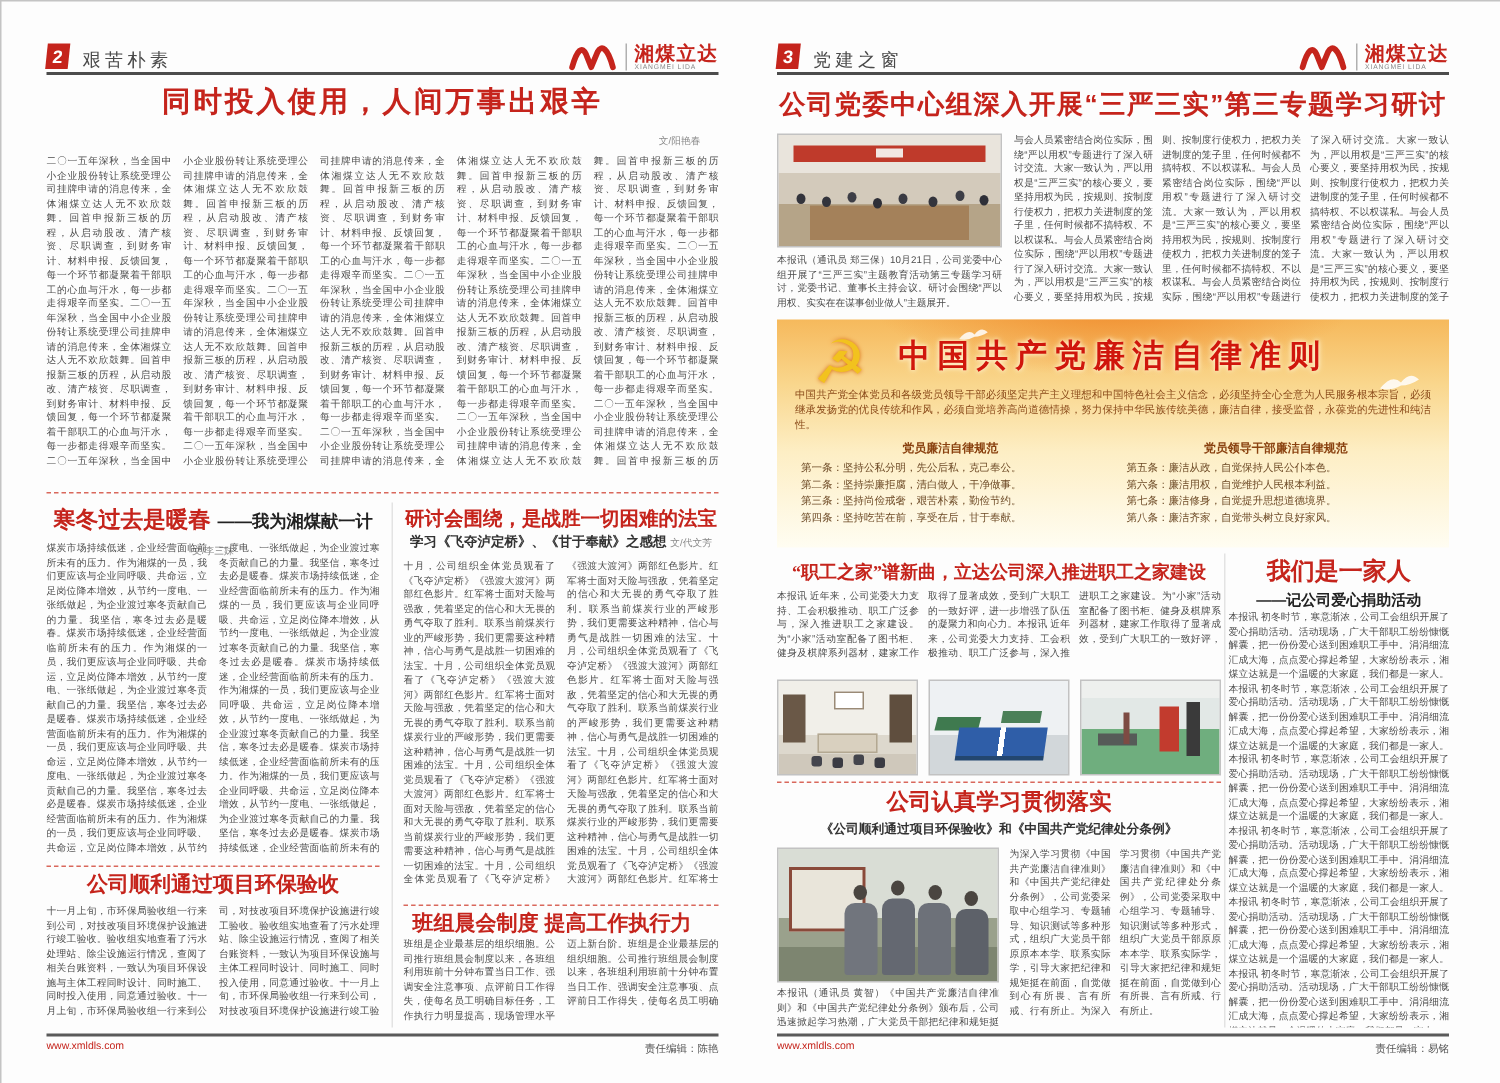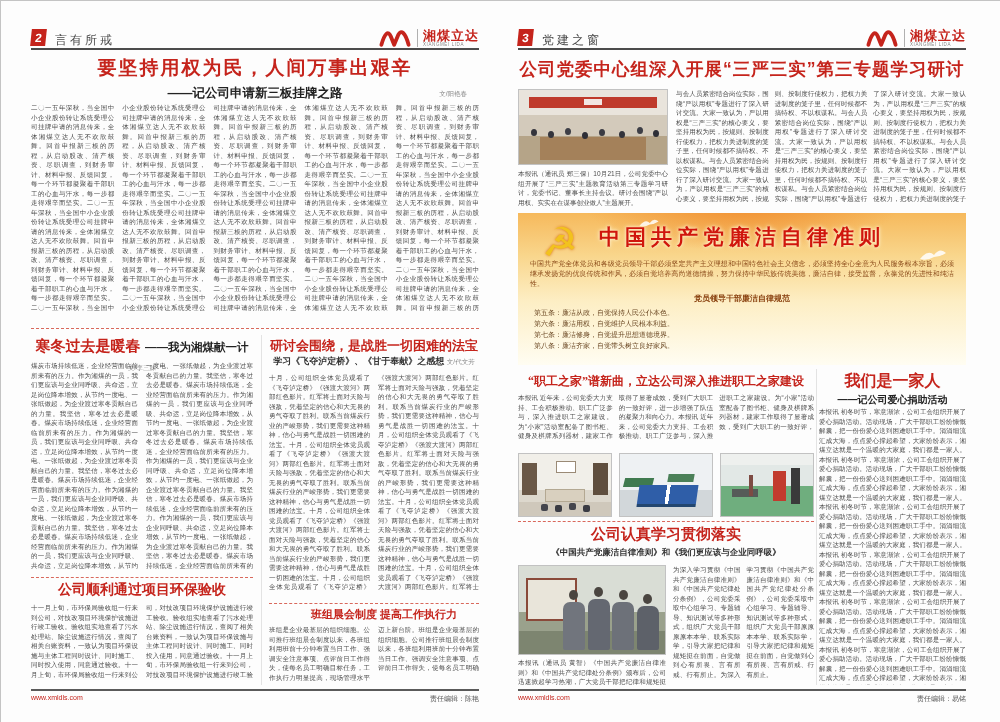--- a/index.html
+++ b/index.html
@@ -98,36 +98,35 @@
   .po-f4{left:81%;background:#5d6169;height:50%;}
 </style>
 </head>
 <body>
 
 <div class="sheet">
 
   <div class="page page-left">
     <div class="hdr">
       <div class="badge">2</div>
-      <div class="sec-title">言有所戒</div>
+      <div class="sec-title">艰苦朴素</div>
       <div class="logo">
         <svg width="34" height="22" viewBox="0 0 40 24">
           <path d="M4 20 C8 6 12 3 15 10 L19 20 L24 8 C27 2 32 5 36 20" fill="none" stroke="#c5241c" stroke-width="4.5" stroke-linecap="round" stroke-linejoin="round"></path>
         </svg>
         <div class="logo-div"></div>
         <div class="logo-txt">
           <span class="logo-cn">湘煤立达</span>
           <span class="logo-en">XIANGMEI LIDA</span>
         </div>
       </div>
     </div>
     <div class="hdr-rule"></div>
 
-    <div class="centered h-red" style="top:54px;font-size:19px;letter-spacing:2px;">要坚持用权为民，人间万事出艰辛</div>
-    <div class="centered" style="top:84px;font-size:12.5px;font-weight:bold;color:#222;">——记公司申请新三板挂牌之路</div>
+    <div class="centered h-red" style="top:54px;font-size:19px;letter-spacing:2px;">同时投入使用，人间万事出艰辛</div>
     <div class="author" style="position:absolute;top:89px;right:12px;">文/阳艳春</div>
     <div class="body-txt cols5" style="top:102px;left:0;right:0;height:218px;">二〇一五年深秋，当全国中小企业股份转让系统受理公司挂牌申请的消息传来，全体湘煤立达人无不欢欣鼓舞。回首申报新三板的历程，从启动股改、清产核资、尽职调查，到财务审计、材料申报、反馈回复，每一个环节都凝聚着干部职工的心血与汗水，每一步都走得艰辛而坚实。二〇一五年深秋，当全国中小企业股份转让系统受理公司挂牌申请的消息传来，全体湘煤立达人无不欢欣鼓舞。回首申报新三板的历程，从启动股改、清产核资、尽职调查，到财务审计、材料申报、反馈回复，每一个环节都凝聚着干部职工的心血与汗水，每一步都走得艰辛而坚实。二〇一五年深秋，当全国中小企业股份转让系统受理公司挂牌申请的消息传来，全体湘煤立达人无不欢欣鼓舞。回首申报新三板的历程，从启动股改、清产核资、尽职调查，到财务审计、材料申报、反馈回复，每一个环节都凝聚着干部职工的心血与汗水，每一步都走得艰辛而坚实。二〇一五年深秋，当全国中小企业股份转让系统受理公司挂牌申请的消息传来，全体湘煤立达人无不欢欣鼓舞。回首申报新三板的历程，从启动股改、清产核资、尽职调查，到财务审计、材料申报、反馈回复，每一个环节都凝聚着干部职工的心血与汗水，每一步都走得艰辛而坚实。二〇一五年深秋，当全国中小企业股份转让系统受理公司挂牌申请的消息传来，全体湘煤立达人无不欢欣鼓舞。回首申报新三板的历程，从启动股改、清产核资、尽职调查，到财务审计、材料申报、反馈回复，每一个环节都凝聚着干部职工的心血与汗水，每一步都走得艰辛而坚实。二〇一五年深秋，当全国中小企业股份转让系统受理公司挂牌申请的消息传来，全体湘煤立达人无不欢欣鼓舞。回首申报新三板的历程，从启动股改、清产核资、尽职调查，到财务审计、材料申报、反馈回复，每一个环节都凝聚着干部职工的心血与汗水，每一步都走得艰辛而坚实。二〇一五年深秋，当全国中小企业股份转让系统受理公司挂牌申请的消息传来，全体湘煤立达人无不欢欣鼓舞。回首申报新三板的历程，从启动股改、清产核资、尽职调查，到财务审计、材料申报、反馈回复，每一个环节都凝聚着干部职工的心血与汗水，每一步都走得艰辛而坚实。二〇一五年深秋，当全国中小企业股份转让系统受理公司挂牌申请的消息传来，全体湘煤立达人无不欢欣鼓舞。回首申报新三板的历程，从启动股改、清产核资、尽职调查，到财务审计、材料申报、反馈回复，每一个环节都凝聚着干部职工的心血与汗水，每一步都走得艰辛而坚实。二〇一五年深秋，当全国中小企业股份转让系统受理公司挂牌申请的消息传来，全体湘煤立达人无不欢欣鼓舞。回首申报新三板的历程，从启动股改、清产核资、尽职调查，到财务审计、材料申报、反馈回复，每一个环节都凝聚着干部职工的心血与汗水，每一步都走得艰辛而坚实。二〇一五年深秋，当全国中小企业股份转让系统受理公司挂牌申请的消息传来，全体湘煤立达人无不欢欣鼓舞。回首申报新三板的历程，从启动股改、清产核资、尽职调查，到财务审计、材料申报、反馈回复，每一个环节都凝聚着干部职工的心血与汗水，每一步都走得艰辛而坚实。二〇一五年深秋，当全国中小企业股份转让系统受理公司挂牌申请的消息传来，全体湘煤立达人无不欢欣鼓舞。回首申报新三板的历程，从启动股改、清产核资、尽职调查，到财务审计、材料申报、反馈回复，每一个环节都凝聚着干部职工的心血与汗水，每一步都走得艰辛而坚实。二〇一五年深秋，当全国中小企业股份转让系统受理公司挂牌申请的消息传来，全体湘煤立达人无不欢欣鼓舞。回首申报新三板的历程，从启动股改、清产核资、尽职调查，到财务审计、材料申报、反馈回复，每一个环节都凝聚着干部职工的心血与汗水，每一步都走得艰辛而坚实。二〇一五年深秋，当全国中小企业股份转让系统受理公司挂牌申请的消息传来，全体湘煤立达人无不欢欣鼓舞。回首申报新三板的历程，从启动股改、清产核资、尽职调查，到财务审计、材料申报、反馈回复，每一个环节都凝聚着干部职工的心血与汗水，每一步都走得艰辛而坚实。</div>
 
     <div class="dash" style="top:327px;left:0;right:0;"></div>
     <div class="vline" style="left:230px;top:334px;height:350px;"></div>
 
     <div style="position:absolute;top:336px;left:0;width:222px;text-align:center;">
       <span class="h-red" style="font-size:15px;">寒冬过去是暖春</span>
       <span style="font-size:11.5px;font-weight:bold;color:#222;">——我为湘煤献一计</span>
       <span class="author">文/李三妹</span>
@@ -139,21 +138,21 @@
     <div class="body-txt cols2" style="top:602px;left:0;width:222px;height:82px;">十一月上旬，市环保局验收组一行来到公司，对技改项目环境保护设施进行竣工验收。验收组实地查看了污水处理站、除尘设施运行情况，查阅了相关台账资料，一致认为项目环保设施与主体工程同时设计、同时施工、同时投入使用，同意通过验收。十一月上旬，市环保局验收组一行来到公司，对技改项目环境保护设施进行竣工验收。验收组实地查看了污水处理站、除尘设施运行情况，查阅了相关台账资料，一致认为项目环保设施与主体工程同时设计、同时施工、同时投入使用，同意通过验收。十一月上旬，市环保局验收组一行来到公司，对技改项目环境保护设施进行竣工验收。验收组实地查看了污水处理站、除尘设施运行情况，查阅了相关台账资料，一致认为项目环保设施与主体工程同时设计、同时施工、同时投入使用，同意通过验收。</div>
 
     <div class="h-red" style="position:absolute;top:336px;left:238px;width:210px;text-align:center;font-size:13px;">研讨会围绕，是战胜一切困难的法宝</div>
     <div style="position:absolute;top:354px;left:238px;width:210px;text-align:center;font-size:9px;font-weight:bold;color:#333;">
       <span>学习《飞夺泸定桥》、《甘于奉献》之感想</span>
       <span class="author">文/代文芳</span>
     </div>
     <div class="body-txt cols2" style="top:372px;left:238px;width:210px;height:226px;">十月，公司组织全体党员观看了《飞夺泸定桥》《强渡大渡河》两部红色影片。红军将士面对天险与强敌，凭着坚定的信心和大无畏的勇气夺取了胜利。联系当前煤炭行业的严峻形势，我们更需要这种精神，信心与勇气是战胜一切困难的法宝。十月，公司组织全体党员观看了《飞夺泸定桥》《强渡大渡河》两部红色影片。红军将士面对天险与强敌，凭着坚定的信心和大无畏的勇气夺取了胜利。联系当前煤炭行业的严峻形势，我们更需要这种精神，信心与勇气是战胜一切困难的法宝。十月，公司组织全体党员观看了《飞夺泸定桥》《强渡大渡河》两部红色影片。红军将士面对天险与强敌，凭着坚定的信心和大无畏的勇气夺取了胜利。联系当前煤炭行业的严峻形势，我们更需要这种精神，信心与勇气是战胜一切困难的法宝。十月，公司组织全体党员观看了《飞夺泸定桥》《强渡大渡河》两部红色影片。红军将士面对天险与强敌，凭着坚定的信心和大无畏的勇气夺取了胜利。联系当前煤炭行业的严峻形势，我们更需要这种精神，信心与勇气是战胜一切困难的法宝。十月，公司组织全体党员观看了《飞夺泸定桥》《强渡大渡河》两部红色影片。红军将士面对天险与强敌，凭着坚定的信心和大无畏的勇气夺取了胜利。联系当前煤炭行业的严峻形势，我们更需要这种精神，信心与勇气是战胜一切困难的法宝。十月，公司组织全体党员观看了《飞夺泸定桥》《强渡大渡河》两部红色影片。红军将士面对天险与强敌，凭着坚定的信心和大无畏的勇气夺取了胜利。联系当前煤炭行业的严峻形势，我们更需要这种精神，信心与勇气是战胜一切困难的法宝。十月，公司组织全体党员观看了《飞夺泸定桥》《强渡大渡河》两部红色影片。红军将士面对天险与强敌，凭着坚定的信心和大无畏的勇气夺取了胜利。联系当前煤炭行业的严峻形势，我们更需要这种精神，信心与勇气是战胜一切困难的法宝。</div>
 
     <div class="dash" style="top:602px;left:238px;width:210px;"></div>
-    <div class="h-red" style="position:absolute;top:606px;left:248px;width:210px;text-align:center;font-size:11px;">班组晨会制度 提高工作执行力</div>
+    <div class="h-red" style="position:absolute;top:606px;left:232px;width:210px;text-align:center;font-size:14px;">班组晨会制度 提高工作执行力</div>
     <div class="body-txt cols2" style="top:624px;left:238px;width:210px;height:62px;">班组是企业最基层的组织细胞。公司推行班组晨会制度以来，各班组利用班前十分钟布置当日工作、强调安全注意事项、点评前日工作得失，使每名员工明确目标任务，工作执行力明显提高，现场管理水平迈上新台阶。班组是企业最基层的组织细胞。公司推行班组晨会制度以来，各班组利用班前十分钟布置当日工作、强调安全注意事项、点评前日工作得失，使每名员工明确目标任务，工作执行力明显提高，现场管理水平迈上新台阶。</div>
 
     <div class="foot-rule"></div>
     <div class="foot-url">www.xmldls.com</div>
     <div class="foot-ed">责任编辑：陈艳</div>
   </div>
 
   <div class="page page-right">
     <div class="hdr">
       <div class="badge">3</div>
@@ -187,20 +186,29 @@
       <svg class="dove" style="right:18px;top:34px;" width="30" height="16" viewBox="0 0 30 16">
         <path d="M2 12 Q10 2 16 8 Q22 0 28 6 Q22 10 16 10 Q9 14 2 12Z"></path>
       </svg>
       <svg class="dove" style="left:120px;top:4px;" width="22" height="12" viewBox="0 0 30 16">
         <path d="M2 12 Q10 2 16 8 Q22 0 28 6 Q22 10 16 10 Q9 14 2 12Z"></path>
       </svg>
       <div class="banner-title">中国共产党廉洁自律准则</div>
       <div class="banner-intro">中国共产党全体党员和各级党员领导干部必须坚定共产主义理想和中国特色社会主义信念，必须坚持全心全意为人民服务根本宗旨，必须继承发扬党的优良传统和作风，必须自觉培养高尚道德情操，努力保持中华民族传统美德，廉洁自律，接受监督，永葆党的先进性和纯洁性。</div>
       <div class="banner-cols">
         <div class="bcol">
+          <div class="bcol-h">党员廉洁自律规范</div>
+          <ul>
+            <li>第一条：坚持公私分明，先公后私，克己奉公。</li>
+            <li>第二条：坚持崇廉拒腐，清白做人，干净做事。</li>
+            <li>第三条：坚持尚俭戒奢，艰苦朴素，勤俭节约。</li>
+            <li>第四条：坚持吃苦在前，享受在后，甘于奉献。</li>
+          </ul>
+        </div>
+        <div class="bcol">
           <div class="bcol-h">党员领导干部廉洁自律规范</div>
           <ul>
             <li>第五条：廉洁从政，自觉保持人民公仆本色。</li>
             <li>第六条：廉洁用权，自觉维护人民根本利益。</li>
             <li>第七条：廉洁修身，自觉提升思想道德境界。</li>
             <li>第八条：廉洁齐家，自觉带头树立良好家风。</li>
           </ul>
         </div>
       </div>
     </div>
@@ -224,21 +232,21 @@
     </div>
     <div class="ph ph-gym" style="top:452px;left:202px;width:94px;height:64px;">
       <div class="gym-m1"></div>
       <div class="gym-m2"></div>
       <div class="gym-m3"></div>
       <div class="gym-m4"></div>
     </div>
 
     <div class="dash" style="top:520px;left:0;width:296px;"></div>
     <div class="h-red" style="position:absolute;top:524px;left:0;width:296px;text-align:center;font-size:15px;">公司认真学习贯彻落实</div>
-    <div style="position:absolute;top:546px;left:0;width:296px;text-align:center;font-size:8.5px;font-weight:bold;color:#333;">《中国共产党廉洁自律准则》和《我们更应该与企业同呼吸》</div>
+    <div style="position:absolute;top:546px;left:0;width:296px;text-align:center;font-size:8.5px;font-weight:bold;color:#333;">《公司顺利通过项目环保验收》和《中国共产党纪律处分条例》</div>
 
     <div class="ph ph-out" style="top:564px;left:0;width:148px;height:90px;">
       <div class="po-board"></div>
       <div class="po-fig po-f1"></div>
       <div class="po-fig po-f2"></div>
       <div class="po-fig po-f3"></div>
       <div class="po-fig po-f4"></div>
     </div>
     <div class="body-txt" style="top:657px;left:0;width:148px;height:28px;">本报讯（通讯员 黄智）《中国共产党廉洁自律准则》和《中国共产党纪律处分条例》颁布后，公司迅速掀起学习热潮，广大党员干部把纪律和规矩挺在前面。</div>
     <div class="body-txt cols2" style="top:564px;left:155px;width:141px;height:121px;column-gap:6px;">为深入学习贯彻《中国共产党廉洁自律准则》和《中国共产党纪律处分条例》，公司党委采取中心组学习、专题辅导、知识测试等多种形式，组织广大党员干部原原本本学、联系实际学，引导大家把纪律和规矩挺在前面，自觉做到心有所畏、言有所戒、行有所止。为深入学习贯彻《中国共产党廉洁自律准则》和《中国共产党纪律处分条例》，公司党委采取中心组学习、专题辅导、知识测试等多种形式，组织广大党员干部原原本本学、联系实际学，引导大家把纪律和规矩挺在前面，自觉做到心有所畏、言有所戒、行有所止。</div>

